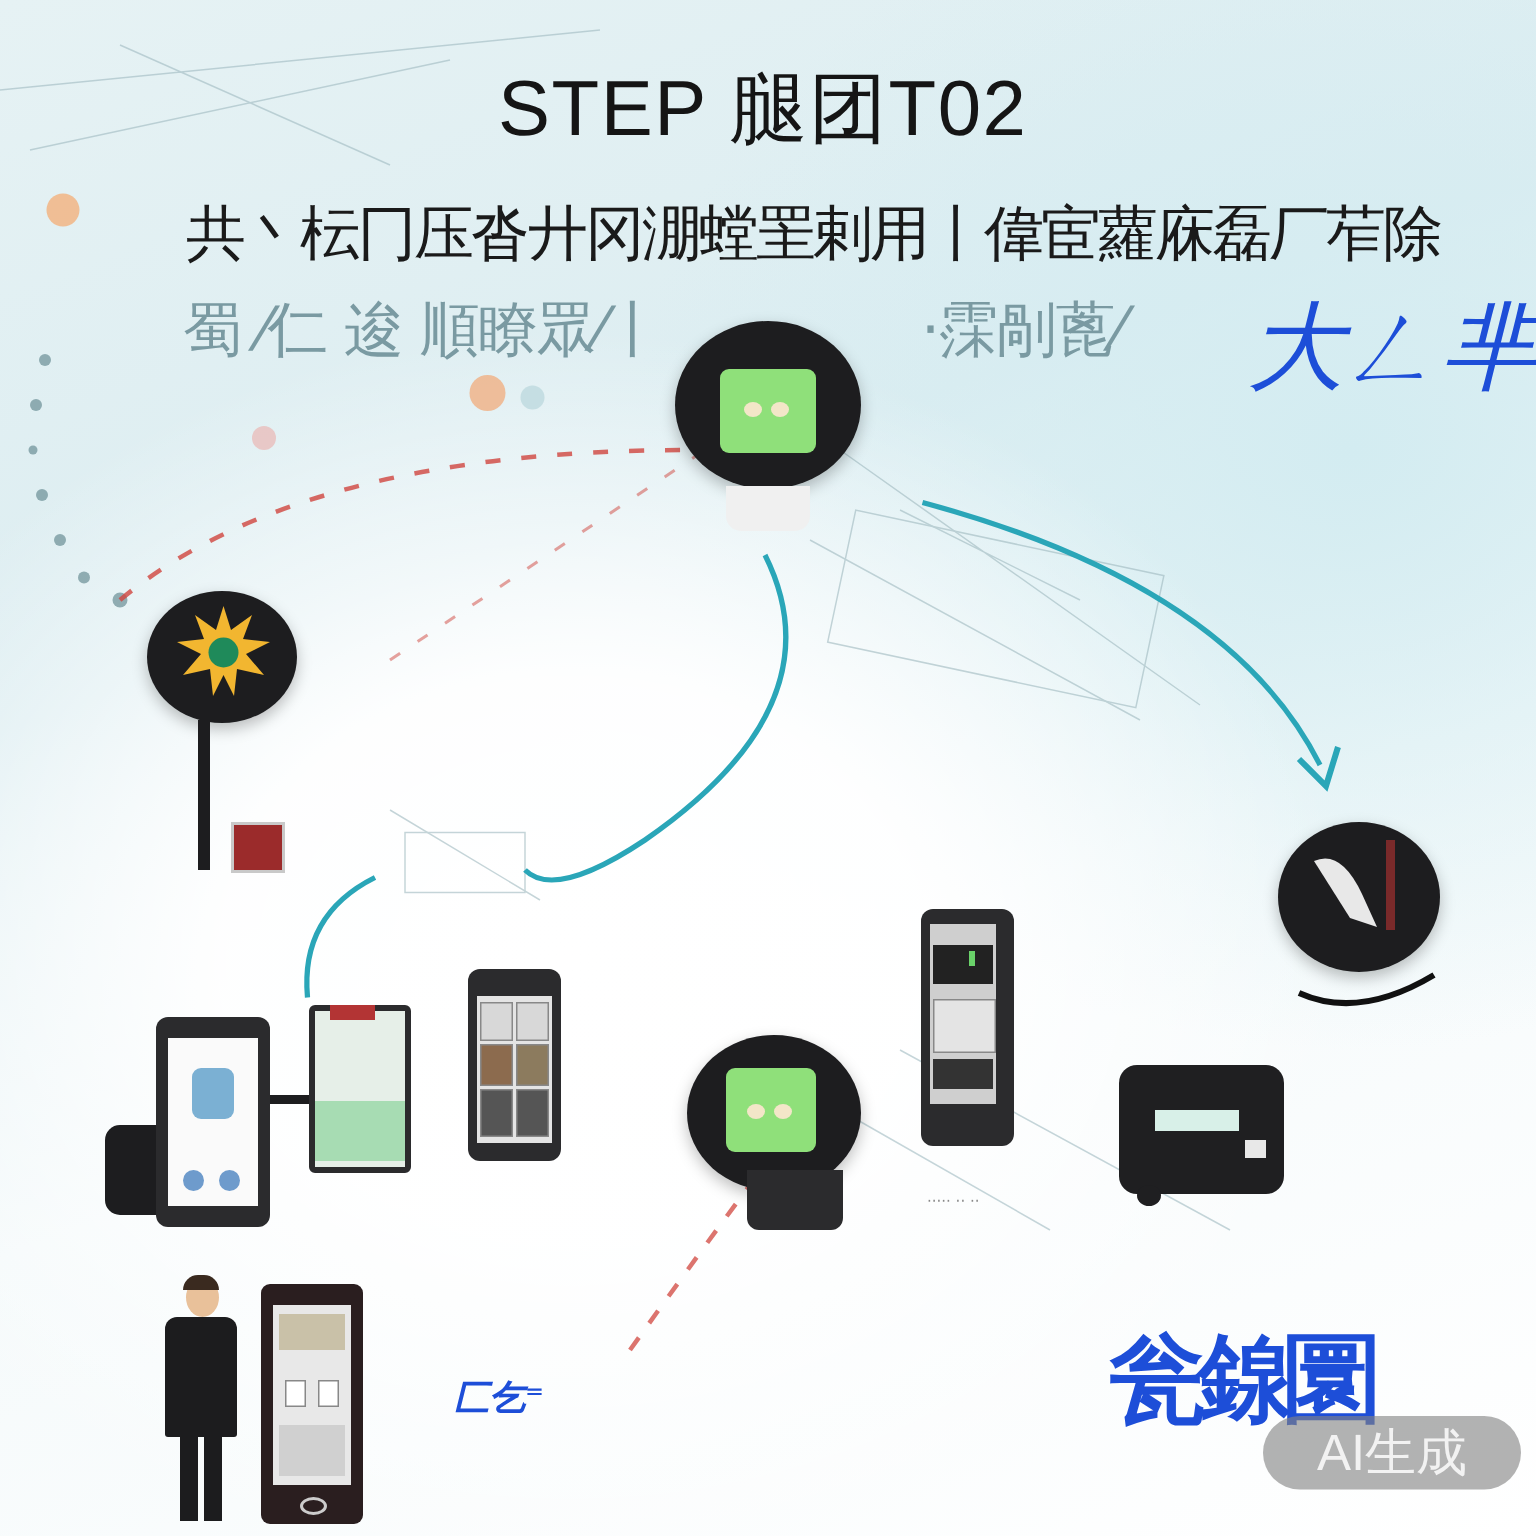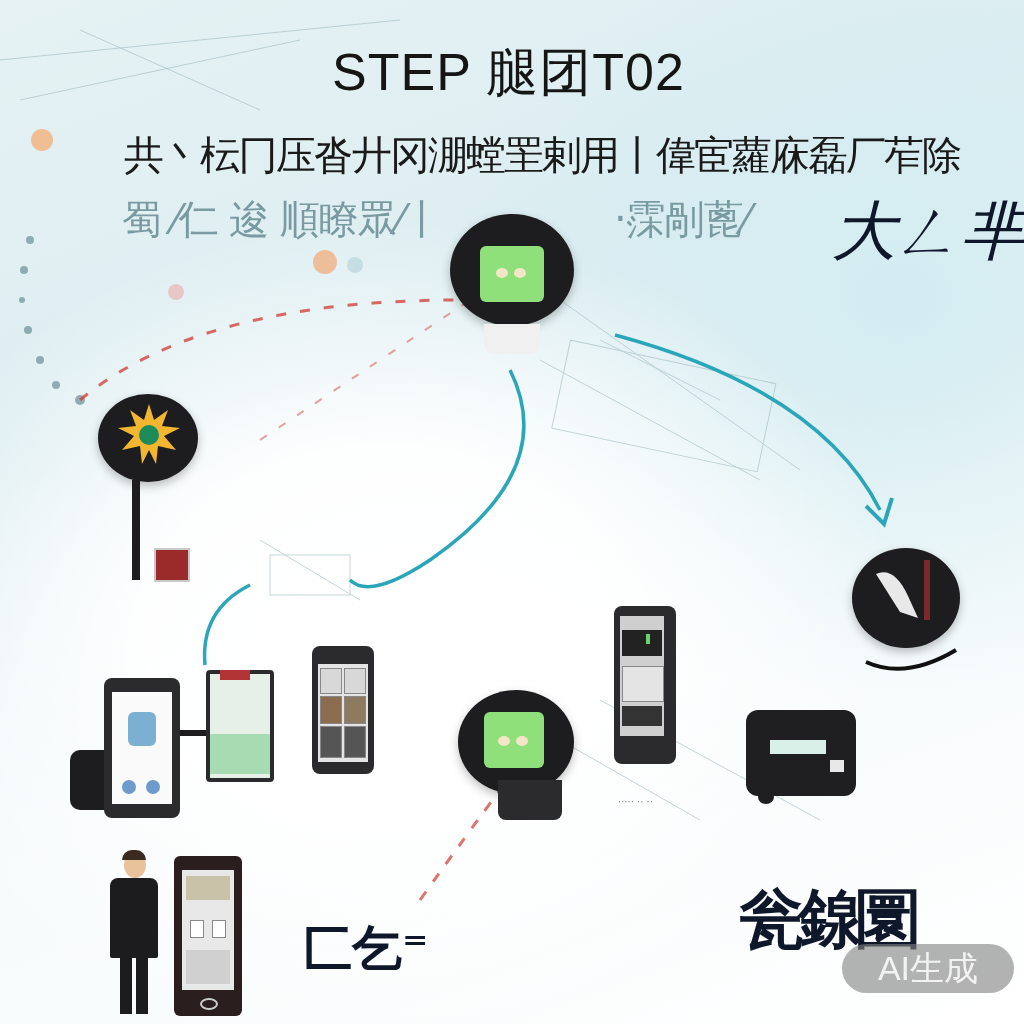--- a/index.html
+++ b/index.html
@@ -7,21 +7,21 @@
     font-family:"DejaVu Sans","Liberation Sans",sans-serif;
     background:
       radial-gradient(ellipse 520px 420px at 380px 640px, #ffffff 0%, rgba(255,255,255,0.95) 45%, rgba(255,255,255,0) 100%),
       radial-gradient(ellipse 600px 500px at 900px 300px, #d3ecf1 0%, rgba(211,236,241,0) 80%),
       linear-gradient(160deg,#e6f2f4 0%,#dcedf1 35%,#f5fafb 60%,#ffffff 100%);
   }
   .abs{position:absolute;}
   .title{left:332px;top:38px;font-size:52px;color:#151515;letter-spacing:1px;font-family:"Liberation Sans",sans-serif;white-space:nowrap;}
   .subtitle{left:124px;top:128px;font-size:40px;color:#1a1a1a;white-space:nowrap;letter-spacing:-2px;font-family:"DejaVu Sans",sans-serif;}
   .faded{color:#7a9aa2;font-size:40px;white-space:nowrap;letter-spacing:-1px;text-align:right;}
-  .calli{font-family:"DejaVu Serif",serif;color:#0f172a;white-space:nowrap;}
+  .calli{font-family:"DejaVu Serif",serif;color:#1d4ed8;white-space:nowrap;}
   .dot{border-radius:50%;}
   .node{border-radius:50%;background:#1d1d1f;box-shadow:0 4px 10px rgba(0,0,0,0.25);}
   .screen{background:#8fe07a;border-radius:6px;}
   .phone{background:#2b2b2d;border-radius:8px;}
   .tile{background:#d8d8d8;border:1px solid #888;}
   .badge{left:842px;top:944px;width:172px;height:49px;border-radius:33px;background:rgba(130,130,130,0.62);color:#f2f2f2;font-size:34px;display:flex;align-items:center;justify-content:center;font-family:"Liberation Sans",sans-serif;}
 </style>
 </head>
 <body>
 
@@ -154,17 +154,17 @@
 <div class="abs" style="left:174px;top:856px;width:68px;height:160px;background:#2a1e1f;border-radius:6px;">
   <div class="abs" style="left:8px;top:14px;width:52px;height:120px;background:#e8e8e8;">
     <div class="abs" style="left:4px;top:6px;width:44px;height:24px;background:#c9c1a8;"></div>
     <div class="abs" style="left:8px;top:50px;width:12px;height:16px;background:#fff;border:1px solid #888;"></div>
     <div class="abs" style="left:30px;top:50px;width:12px;height:16px;background:#fff;border:1px solid #888;"></div>
     <div class="abs" style="left:4px;top:80px;width:44px;height:34px;background:#d0d0d0;"></div>
   </div>
   <div class="abs dot" style="left:26px;top:142px;width:14px;height:8px;border:2px solid #ccc;"></div>
 </div>
 
-<div class="abs calli" style="left:302px;top:916px;font-size:50px;font-weight:bold;">匚乞⁼</div>
+<div class="abs calli" style="left:302px;top:916px;font-size:24px;font-weight:bold;font-style:italic;">匚乞⁼</div>
 
 <div class="abs calli" style="left:740px;top:876px;font-size:64px;font-weight:bold;letter-spacing:-6px;">瓮䤼圜</div>
 
 <div class="abs badge">AI生成</div>
 
 </body></html>

